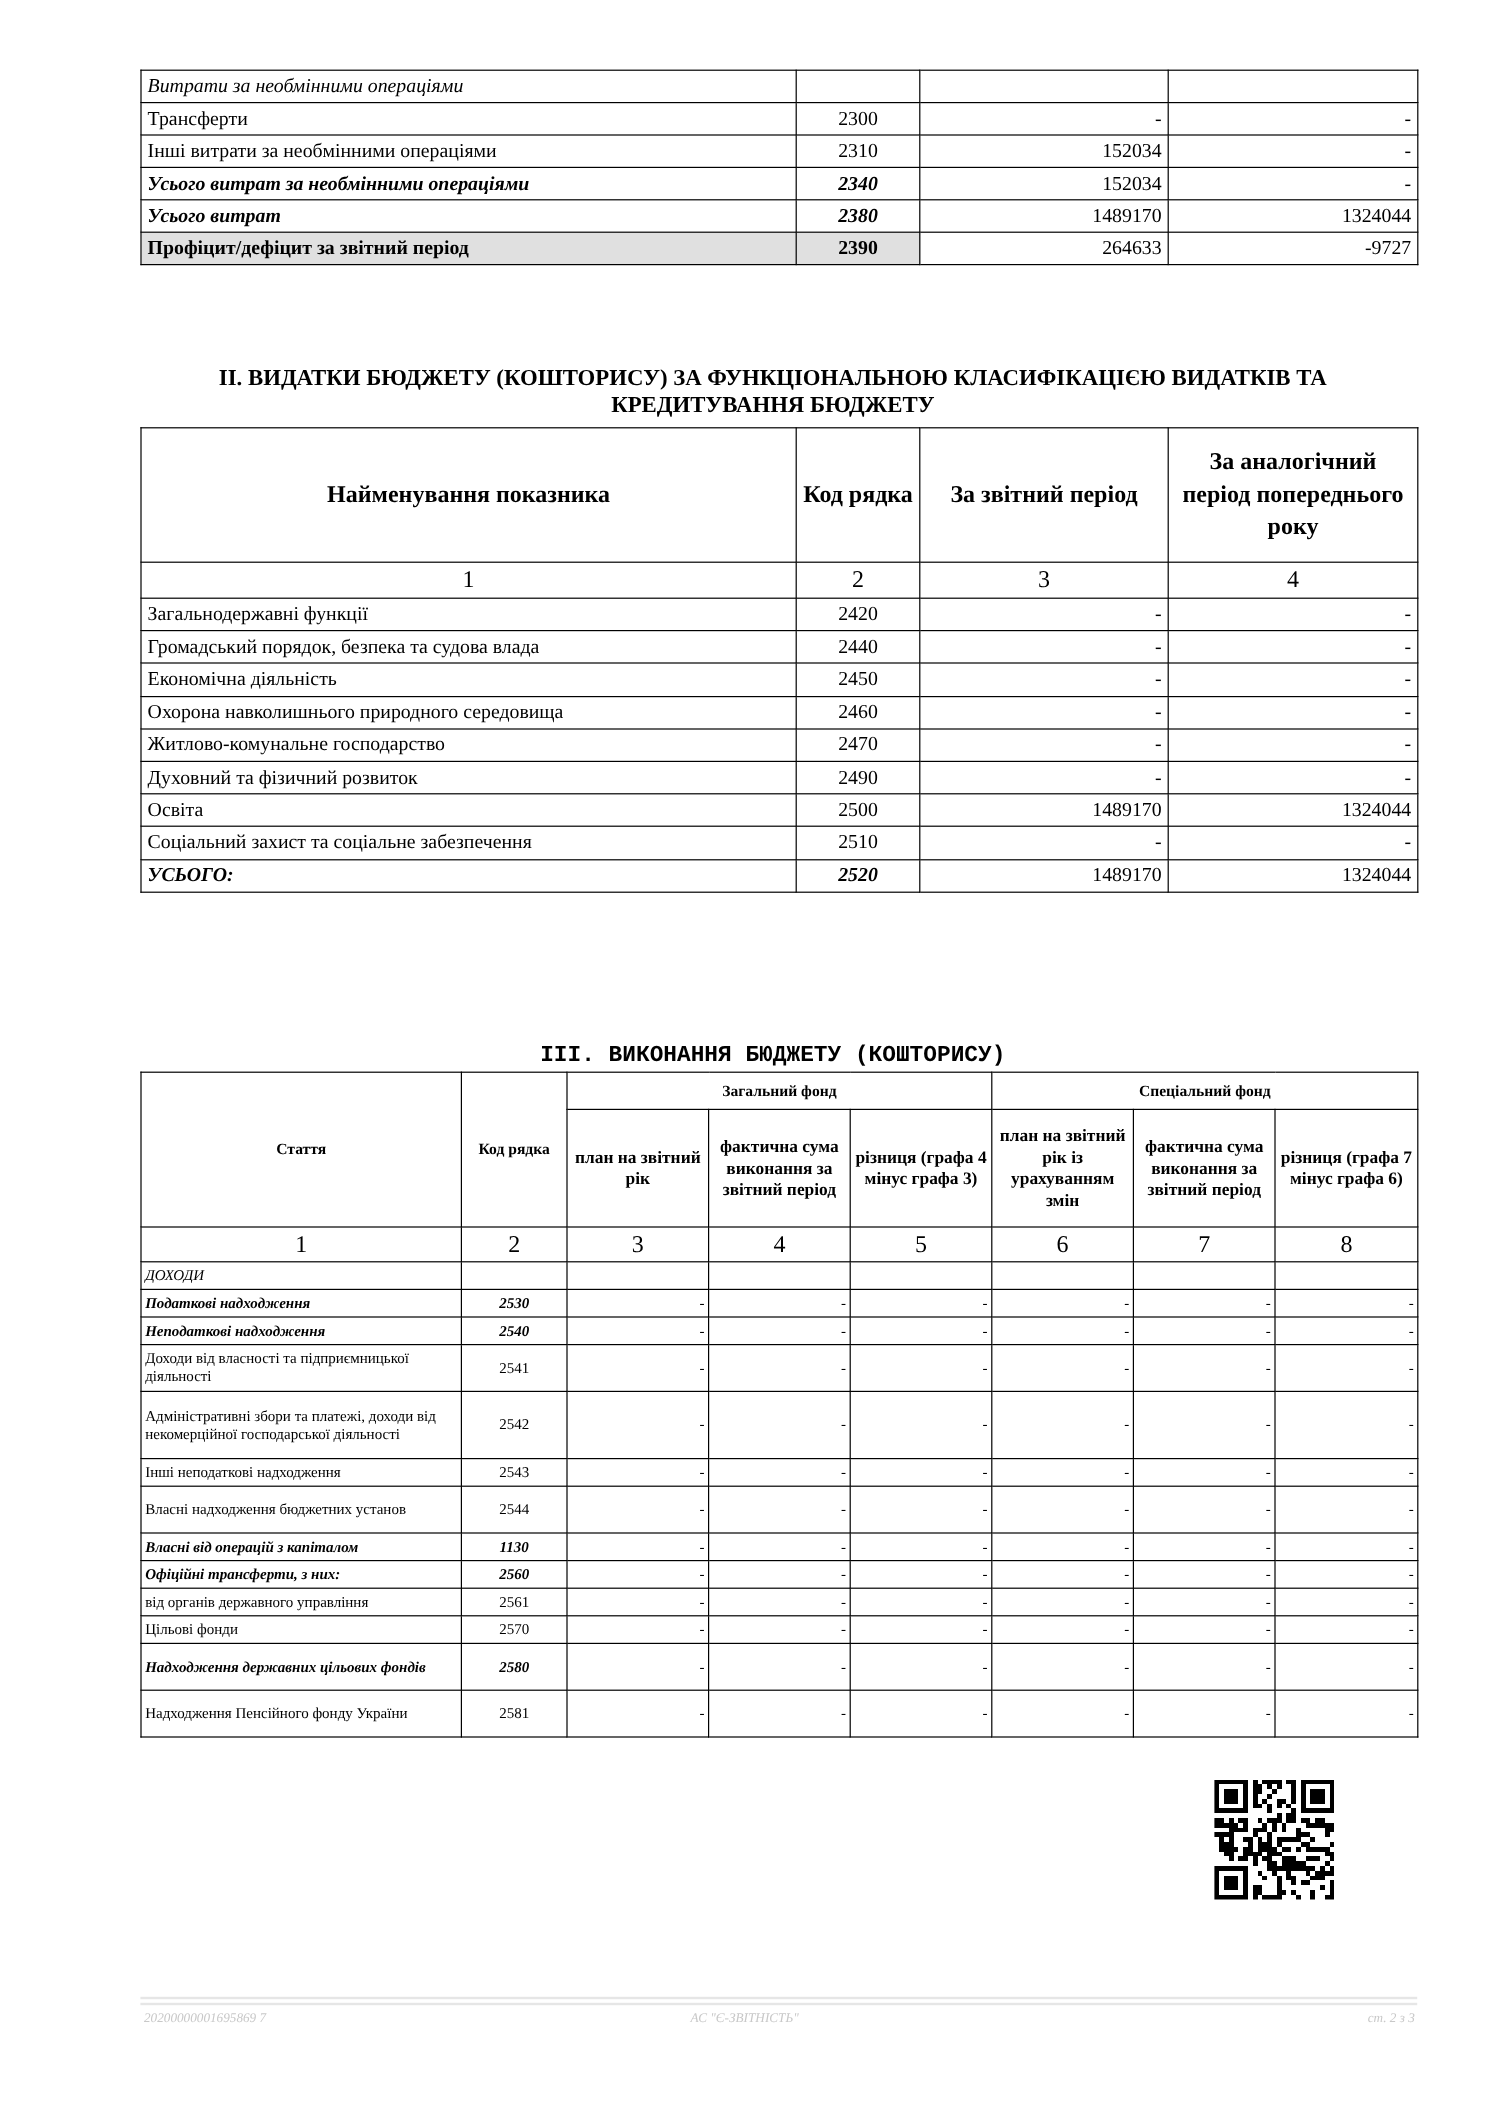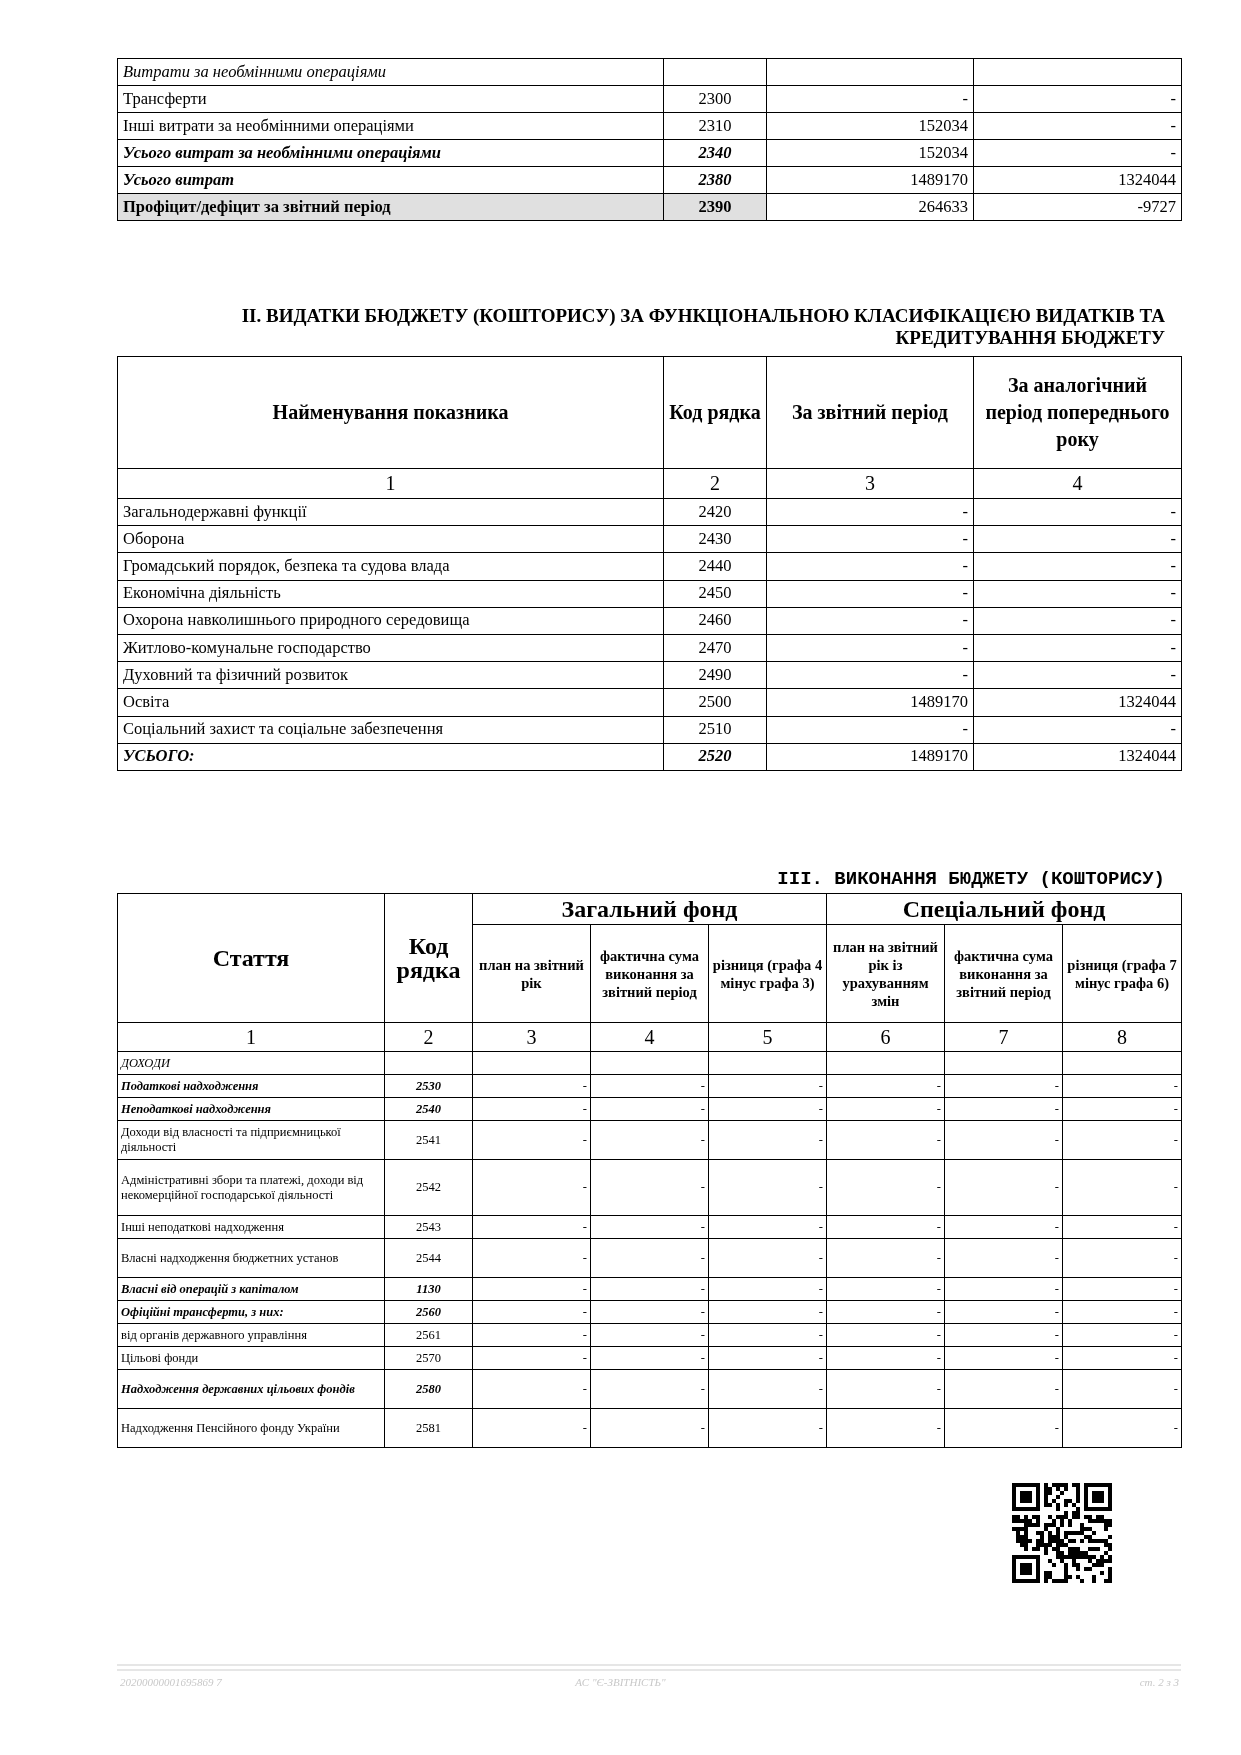--- a/index.html
+++ b/index.html
@@ -12,35 +12,35 @@
   .it { font-style: italic; }
   .bi { font-style: italic; font-weight: bold; }
   .b { font-weight: bold; }
   .grey { background: #e0e0e0; }
 
   
   #t1 { top: 58px; }
   #t1 td { height: 26px; margin-top: 24px; }
 
   
-  .sec-title { position: absolute; left: 101px; width: 1064px; text-align: right;
+  .sec-title { position: absolute; left: 112px; width: 1064px; text-align: center;
                font-weight: bold; font-size: 19px; line-height: 22px; }
   #sec2-title { top: 305px; }
   #t2 { top: 356px; }
   #t2 th { font-size: 20px; font-weight: bold; line-height: 27px; margin-top: 14px; }
   #t2 .hdr { height: 112px; }
   #t2 .colnum td { font-size: 20px; height: 29px; text-align: center; }
   #t2 td { height: 26.2px; }
 
   
   #sec3-title { top: 868px; font-family: Liberation Mono, monospace; }
   #t3 { top: 893px; }
   #t3 td, #t3 th { font-size: 12.5px; line-height: 1.2; padding: 0 3px; }
   #t3 th { font-weight: bold; text-align: center; }
-  #t3 th.big { font-size: 24px; line-height: 24px; }
+  #t3 th.big { font-size: 13px; line-height: 24px; }
   #t3 th.mid { font-size: 14.5px; line-height: 18px; }
   #t3 .fundrow th { height: 30px; }
   #t3 .subhdr th { height: 97px; }
   #t3 .colnum td { font-size: 20px; height: 28px; text-align: center; }
   #t3 td.code { text-align: center; }
   #t3 .r1 td { height: 22px; }
   #t3 .r2 td { height: 38px; }
   #t3 .r3 td { height: 55px; }
 
   
@@ -126,26 +126,20 @@
       <td>1</td>
       <td>2</td>
       <td>3</td>
       <td>4</td>
     </tr>
   </thead>
   <tbody id="t2-body">
       <tr>
         <td>Загальнодержавні функції</td>
         <td class="ctr">2420</td>
-        <td class="num">-</td>
-        <td class="num">-</td>
-      </tr>
-      <tr>
-        <td>Оборона</td>
-        <td class="ctr">2430</td>
         <td class="num">-</td>
         <td class="num">-</td>
       </tr>
       <tr>
         <td>Громадський порядок, безпека та судова влада</td>
         <td class="ctr">2440</td>
         <td class="num">-</td>
         <td class="num">-</td>
       </tr>
       <tr>

